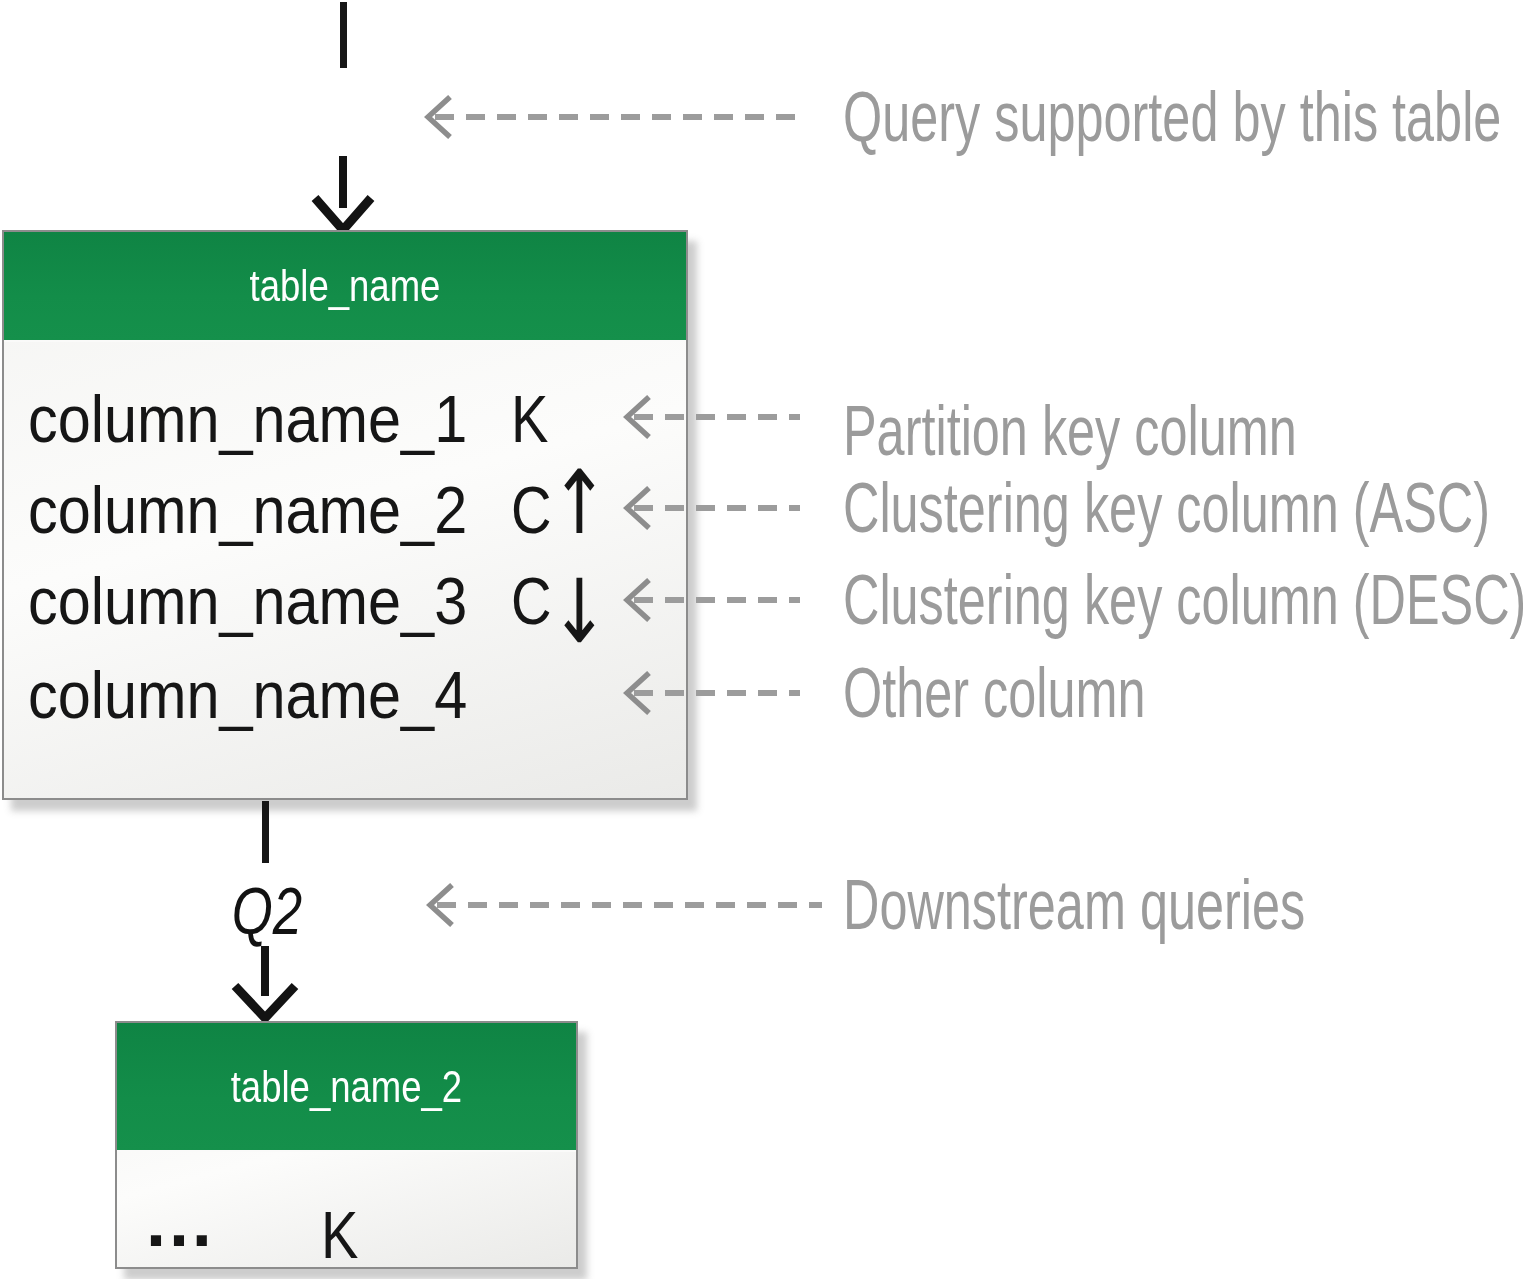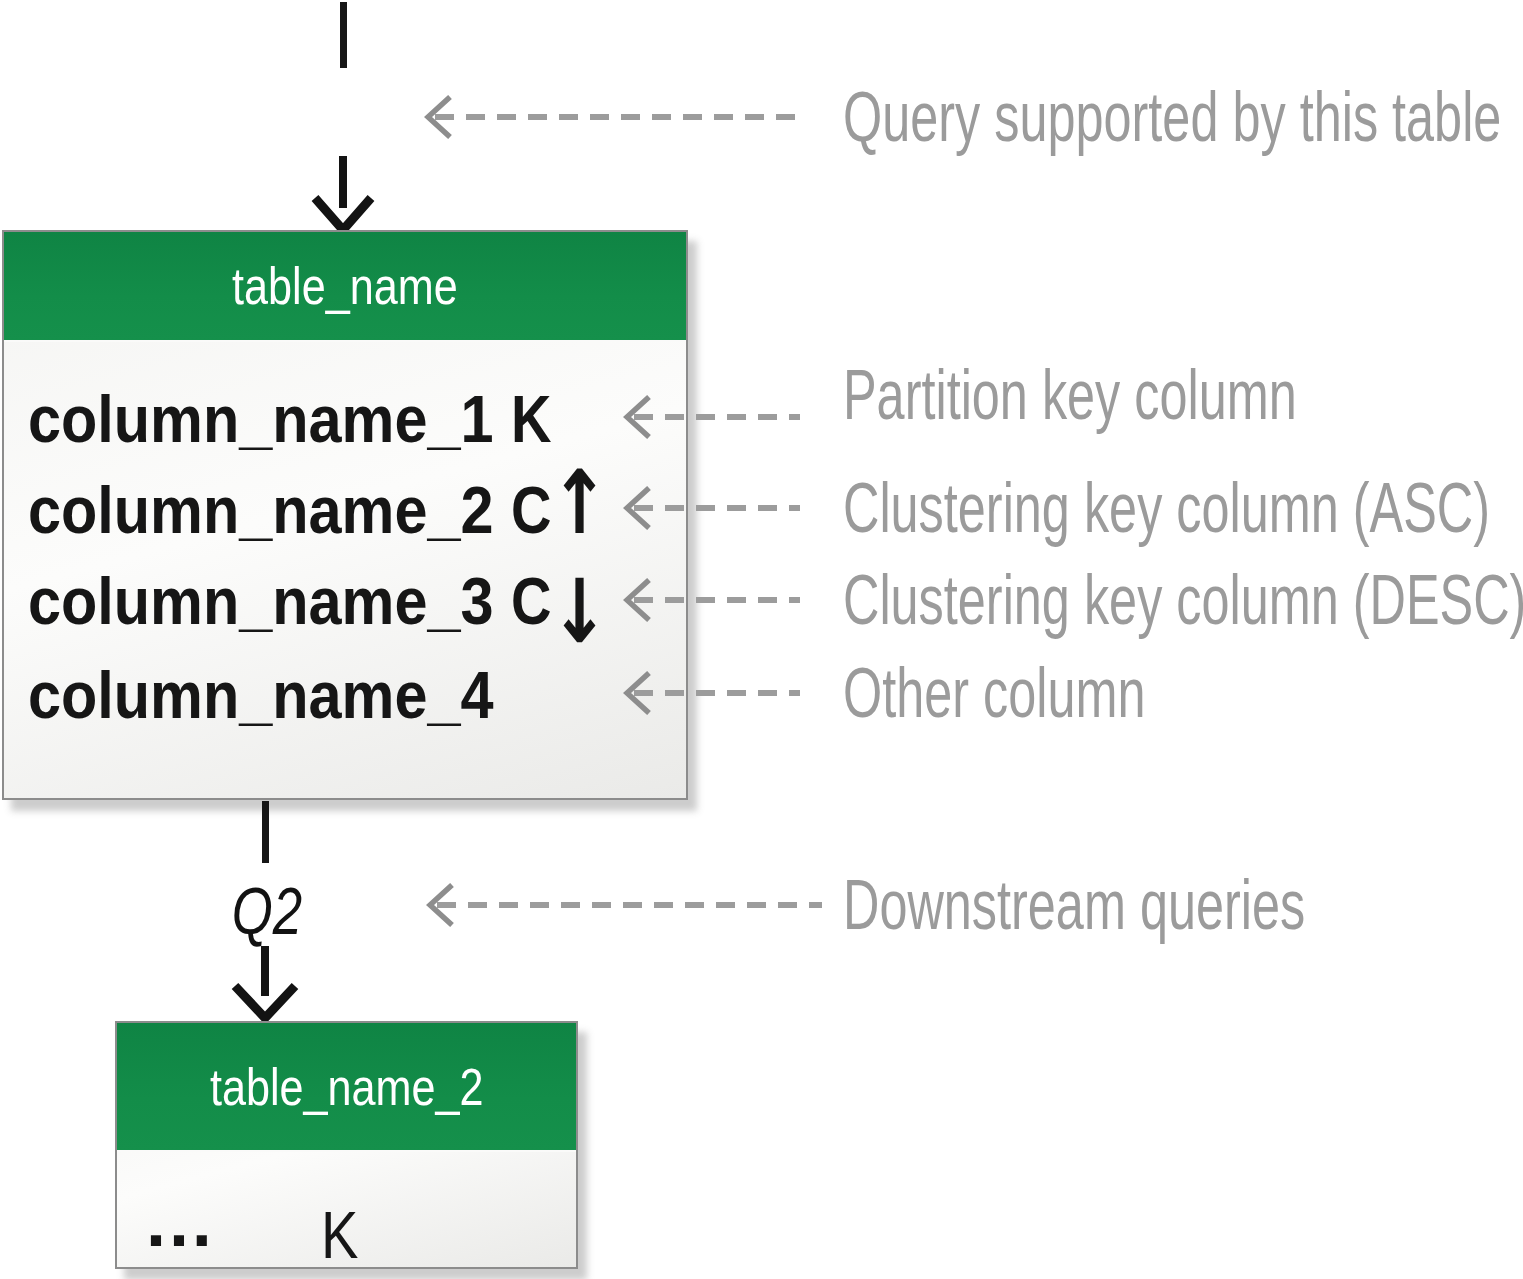--- a/index.html
+++ b/index.html
@@ -35,25 +35,25 @@
   .etable {
     position: absolute;
     border: 2px solid #8c8c8c;
     background: linear-gradient(165deg, #f4f4f2 0%, #fcfcfb 48%, #eaeae8 100%);
     box-shadow: 9px 11px 7px rgba(75, 75, 75, 0.28);
   }
   .etable .thead {
     width: 100%;
     background: linear-gradient(180deg, #0f8444 0%, #138d49 60%, #15904b 100%);
     display: flex; align-items: center; justify-content: center;
-    color: #ffffff; font-size: 52px;
+    color: #ffffff; font-size: 44px;
   }
   .etable .tbody { position: relative; width: 100%; border-top: 2px solid #fafaf9; }
 
-  .trow { position: absolute; left: 0; width: 100%; height: 90px; line-height: 90px; font-size: 66px; font-weight: bold; }
+  .trow { position: absolute; left: 0; width: 100%; height: 90px; line-height: 90px; font-size: 66px; }
   .trow .cname { position: absolute; left: 24px; top: 0; }
   .trow .ckey  { position: absolute; left: 507px; top: 0; transform: scaleX(0.85); transform-origin: 0 50%; }
   .trow .csort { position: absolute; left: 546px; font-size: 88px; line-height: 90px;
                  font-family: "DejaVu Sans", sans-serif; transform: scaleX(0.8); transform-origin: 0 50%; }
   .trow.row-asc  .csort { top: -7px; }
   .trow.row-desc .csort { top: 11px; }
 
   .t2row { position: absolute; left: 0; width: 100%; height: 90px; line-height: 90px; font-size: 66px; }
   .t2row .ellipsis { position: absolute; left: 26px; top: -14px; font-size: 72px; font-weight: 700; letter-spacing: -2px; }
   .t2row .ckey2 { position: absolute; left: 204px; top: 0; transform: scaleX(0.85); transform-origin: 0 50%; }
@@ -162,21 +162,21 @@
   </svg>
 
   <svg class="dash-arrow" style="left:426px; top:883px;" width="396" height="44" viewBox="0 0 396 44">
     <polyline class="head" points="26,2 4,22 26,42"></polyline>
     <line class="shaft" x1="11" y1="22" x2="396" y2="22"></line>
   </svg>
 
   <div class="note" style="top:82px;">
     <span class="cond">Query supported by this table</span>
   </div>
-  <div class="note" style="top:360px;">
+  <div class="note" style="top:396px;">
     <span class="cond">Partition key column</span>
   </div>
   <div class="note" style="top:473px;">
     <span class="cond">Clustering key column (ASC)</span>
   </div>
   <div class="note" style="top:565px;">
     <span class="cond">Clustering key column (DESC)</span>
   </div>
   <div class="note" style="top:870px;">
     <span class="cond">Downstream queries</span>

